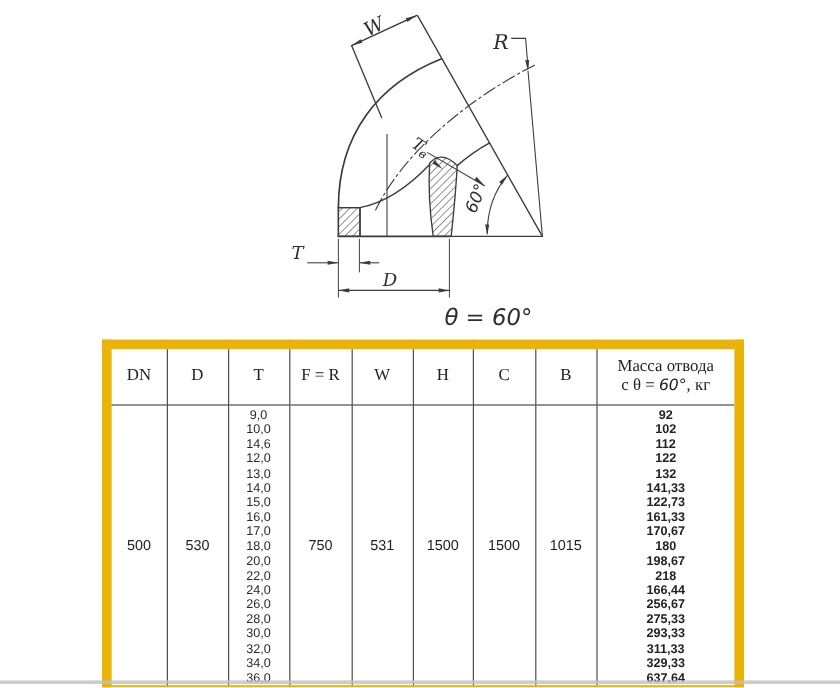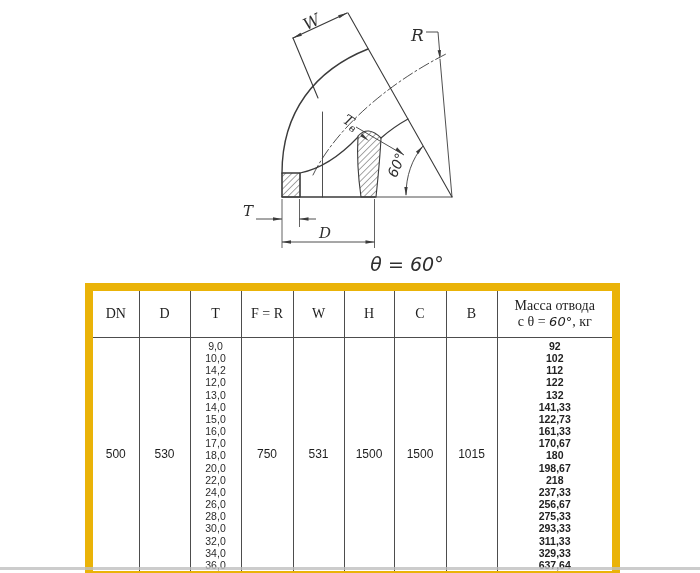--- a/index.html
+++ b/index.html
@@ -160,21 +160,21 @@
         <span>с θ = </span><span class="ital-angle">60°</span><span>, кг</span>
       </th>
     </tr>
     <tr>
       <td class="bd">500</td>
       <td class="bd">530</td>
       <td class="bd" style="vertical-align:top;">
         <div class="val-list">
               <div>9,0</div>
               <div>10,0</div>
-              <div>14,2</div>
+              <div>14,6</div>
               <div>12,0</div>
               <div>13,0</div>
               <div>14,0</div>
               <div>15,0</div>
               <div>16,0</div>
               <div>17,0</div>
               <div>18,0</div>
               <div>20,0</div>
               <div>22,0</div>
               <div>24,0</div>
@@ -198,21 +198,21 @@
               <div>112</div>
               <div>122</div>
               <div>132</div>
               <div>141,33</div>
               <div>122,73</div>
               <div>161,33</div>
               <div>170,67</div>
               <div>180</div>
               <div>198,67</div>
               <div>218</div>
-              <div>237,33</div>
+              <div>166,44</div>
               <div>256,67</div>
               <div>275,33</div>
               <div>293,33</div>
               <div>311,33</div>
               <div>329,33</div>
               <div>637,64</div>
             </div>
       </td>
     </tr>
   </tbody>

